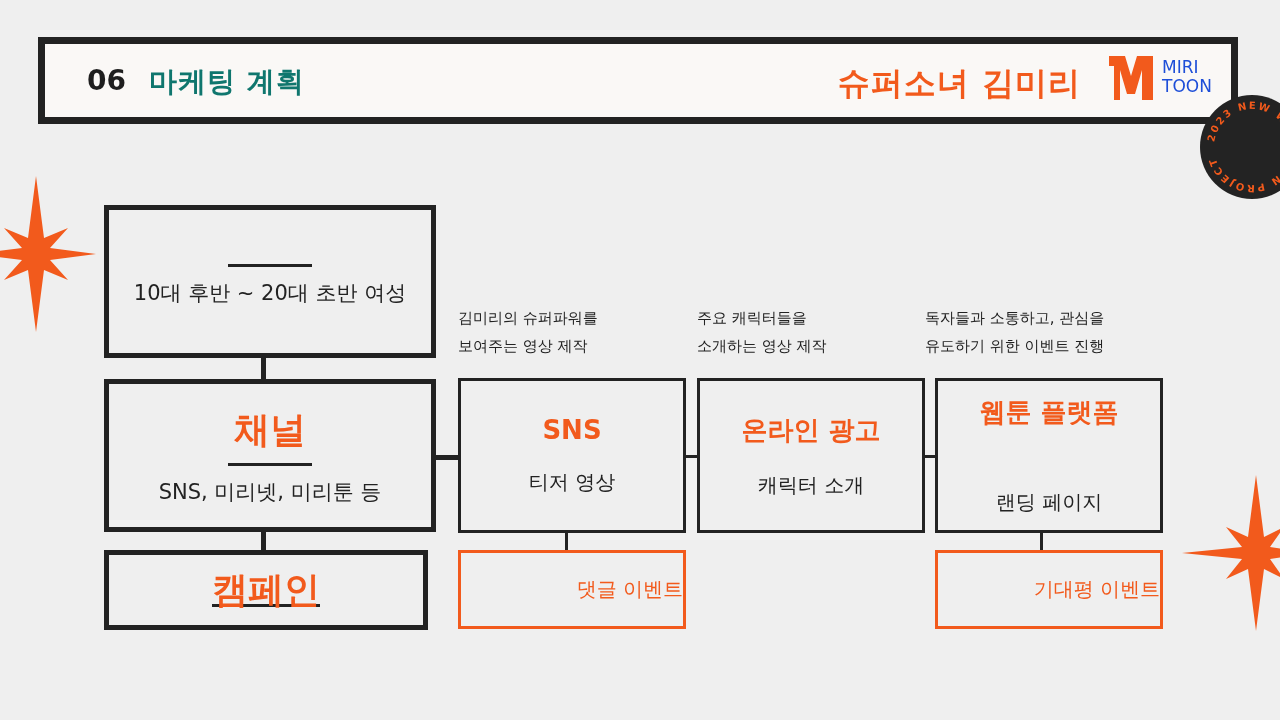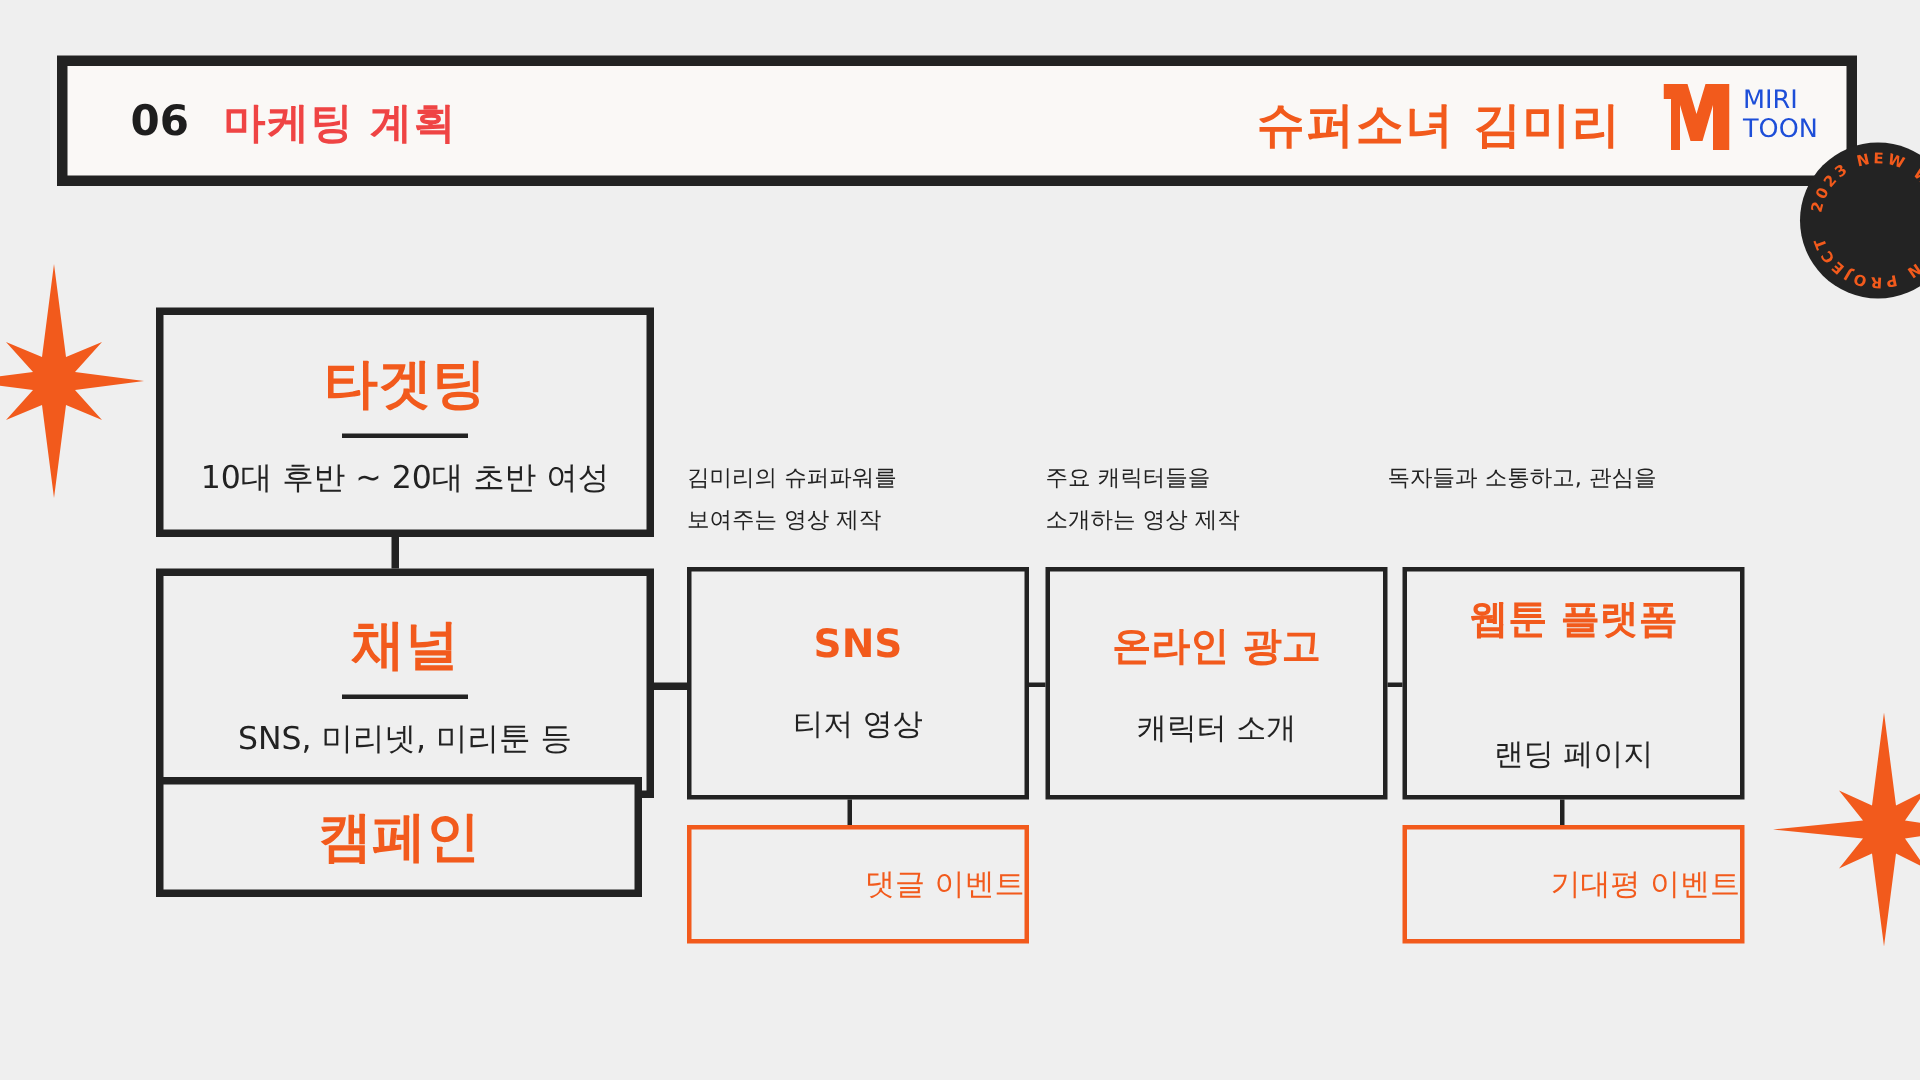--- a/index.html
+++ b/index.html
@@ -11,21 +11,21 @@
     color: #222;
   }
   .header {
     position: absolute; left: 38px; top: 37px; width: 1200px; height: 87px;
     background: #faf8f6; border: 7px solid #222;
   }
   .header .num {
     position: absolute; left: 42px; top: 20px; font-size: 28px; font-weight: bold; color: #1e1e1e;
   }
   .header .title {
-    position: absolute; left: 104px; top: 19px; font-size: 28px; font-weight: bold; color: #ef4444; letter-spacing: 1px;
+    position: absolute; left: 104px; top: 19px; font-size: 28px; font-weight: bold; color: #0f766e; letter-spacing: 1px;
   }
   .header .brand-title {
     position: absolute; right: 150px; top: 18px; font-size: 32px; font-weight: bold; color: #f25a1c; letter-spacing: 1px;
   }
   .logo-m {
     position: absolute; left: 1064px; top: 10px; width: 44px; height: 46px;
   }
   .logo-text {
     position: absolute; left: 1117px; top: 14px; color: #1d4ed8; font-size: 17px; line-height: 19px;
   }
@@ -86,43 +86,43 @@
 
 <div class="line" style="left:261px;top:355px;width:5px;height:27px;"></div>
 <div class="line" style="left:261px;top:529px;width:5px;height:23px;"></div>
 <div class="line" style="left:433px;top:455px;width:27px;height:5px;"></div>
 <div class="line" style="left:684px;top:455px;width:14px;height:3px;"></div>
 <div class="line" style="left:922px;top:455px;width:14px;height:3px;"></div>
 <div class="line" style="left:565px;top:530px;width:3px;height:22px;"></div>
 <div class="line" style="left:1040px;top:530px;width:3px;height:22px;"></div>
 
 <div class="box" style="left:104px;top:205px;width:332px;height:153px;">
-  <div class="head" style="font-size:36px;">타겟팅</div>
   <div class="underline"></div>
   <div class="sub" style="font-size:21px;">10대 후반 ~ 20대 초반 여성</div>
 </div>
 <div class="box" style="left:104px;top:379px;width:332px;height:153px;">
   <div class="head" style="font-size:36px;">채널</div>
   <div class="underline"></div>
   <div class="sub" style="font-size:21px;">SNS, 미리넷, 미리툰 등</div>
 </div>
-<div class="box" style="left:104px;top:518px;width:324px;height:80px;">
+<div class="box" style="left:104px;top:550px;width:324px;height:80px;text-decoration:underline;">
   <div class="head" style="font-size:36px;">캠페인</div>
 </div>
 
 <div class="desc" style="left:458px;top:304px;width:228px;">
   <div>김미리의 슈퍼파워를</div>
   <div>보여주는 영상 제작</div>
 </div>
 <div class="desc" style="left:697px;top:304px;width:228px;">
   <div>주요 캐릭터들을</div>
   <div>소개하는 영상 제작</div>
 </div>
 <div class="desc" style="left:925px;top:304px;width:248px;">
   <div>독자들과 소통하고, 관심을</div>
+  <div>유도하기 위한 이벤트 진행</div>
 </div>
 
 <div class="box" style="left:458px;top:378px;width:228px;height:155px;border-width:3px;">
   <div class="head" style="font-size:26px;margin-bottom:24px;">SNS</div>
   <div class="sub" style="font-size:20px;">티저 영상</div>
 </div>
 <div class="box" style="left:697px;top:378px;width:228px;height:155px;border-width:3px;">
   <div class="head" style="font-size:26px;margin-bottom:24px;">온라인 광고</div>
   <div class="sub" style="font-size:20px;">캐릭터 소개</div>
 </div>

